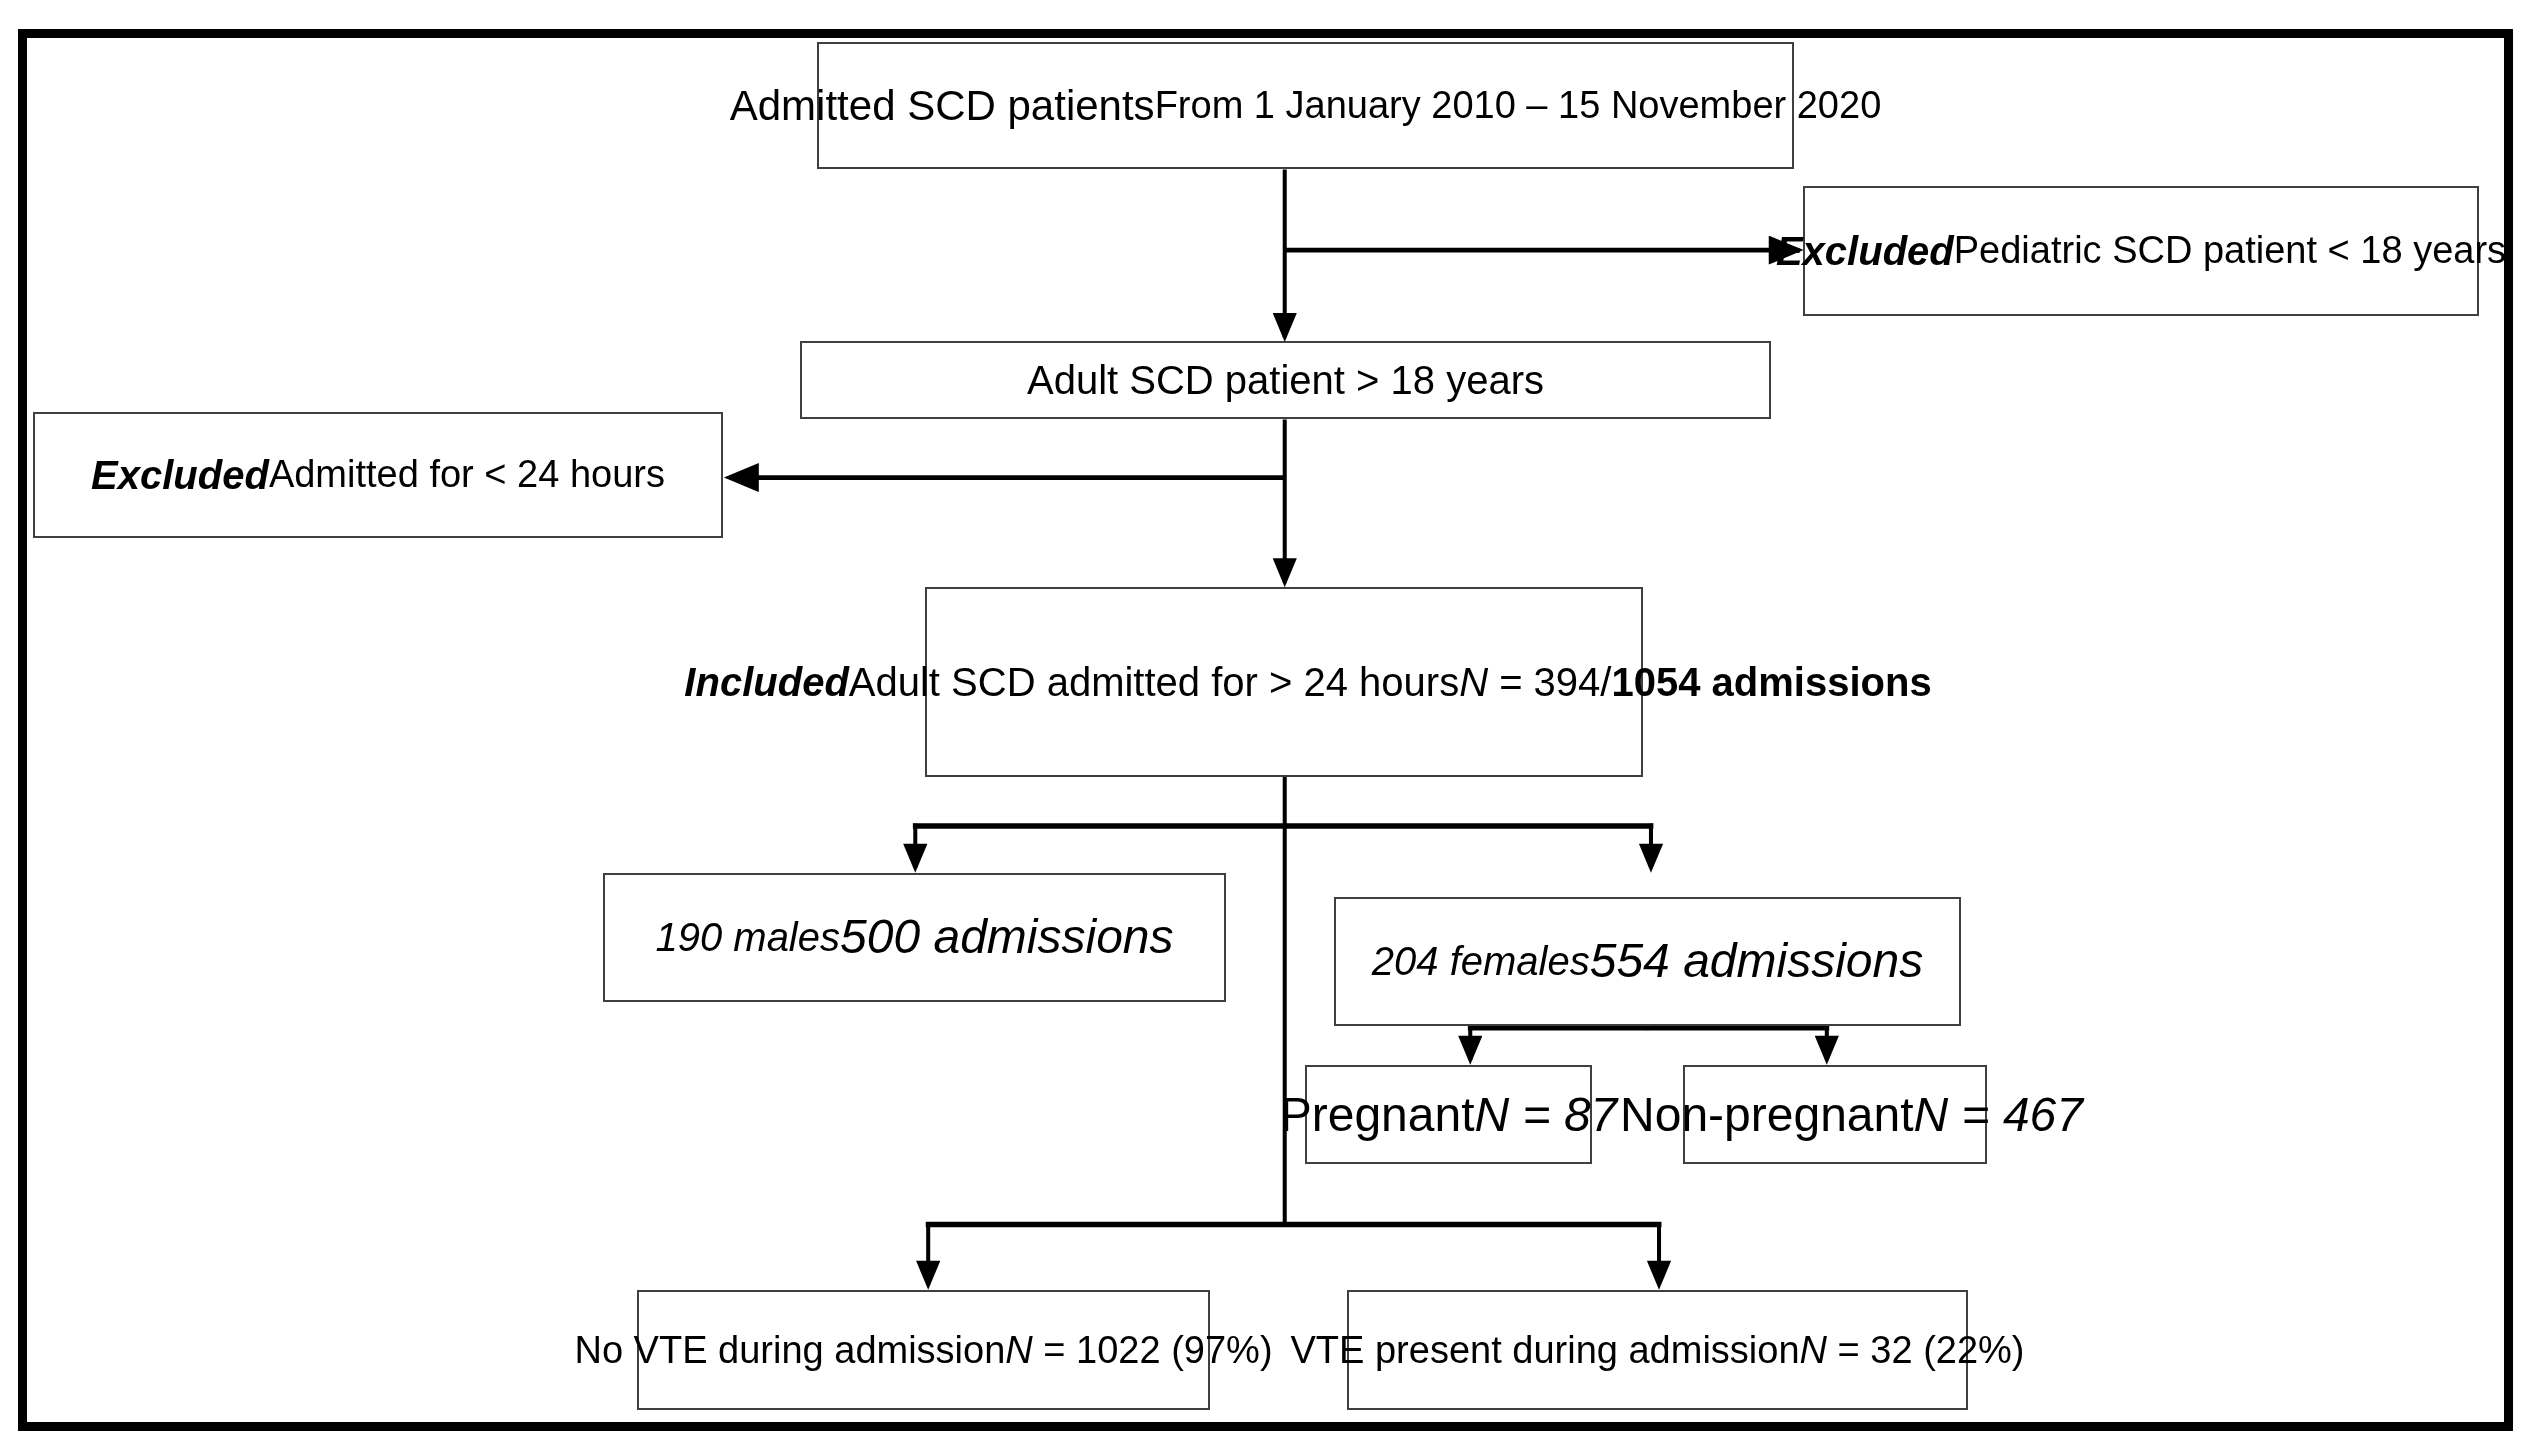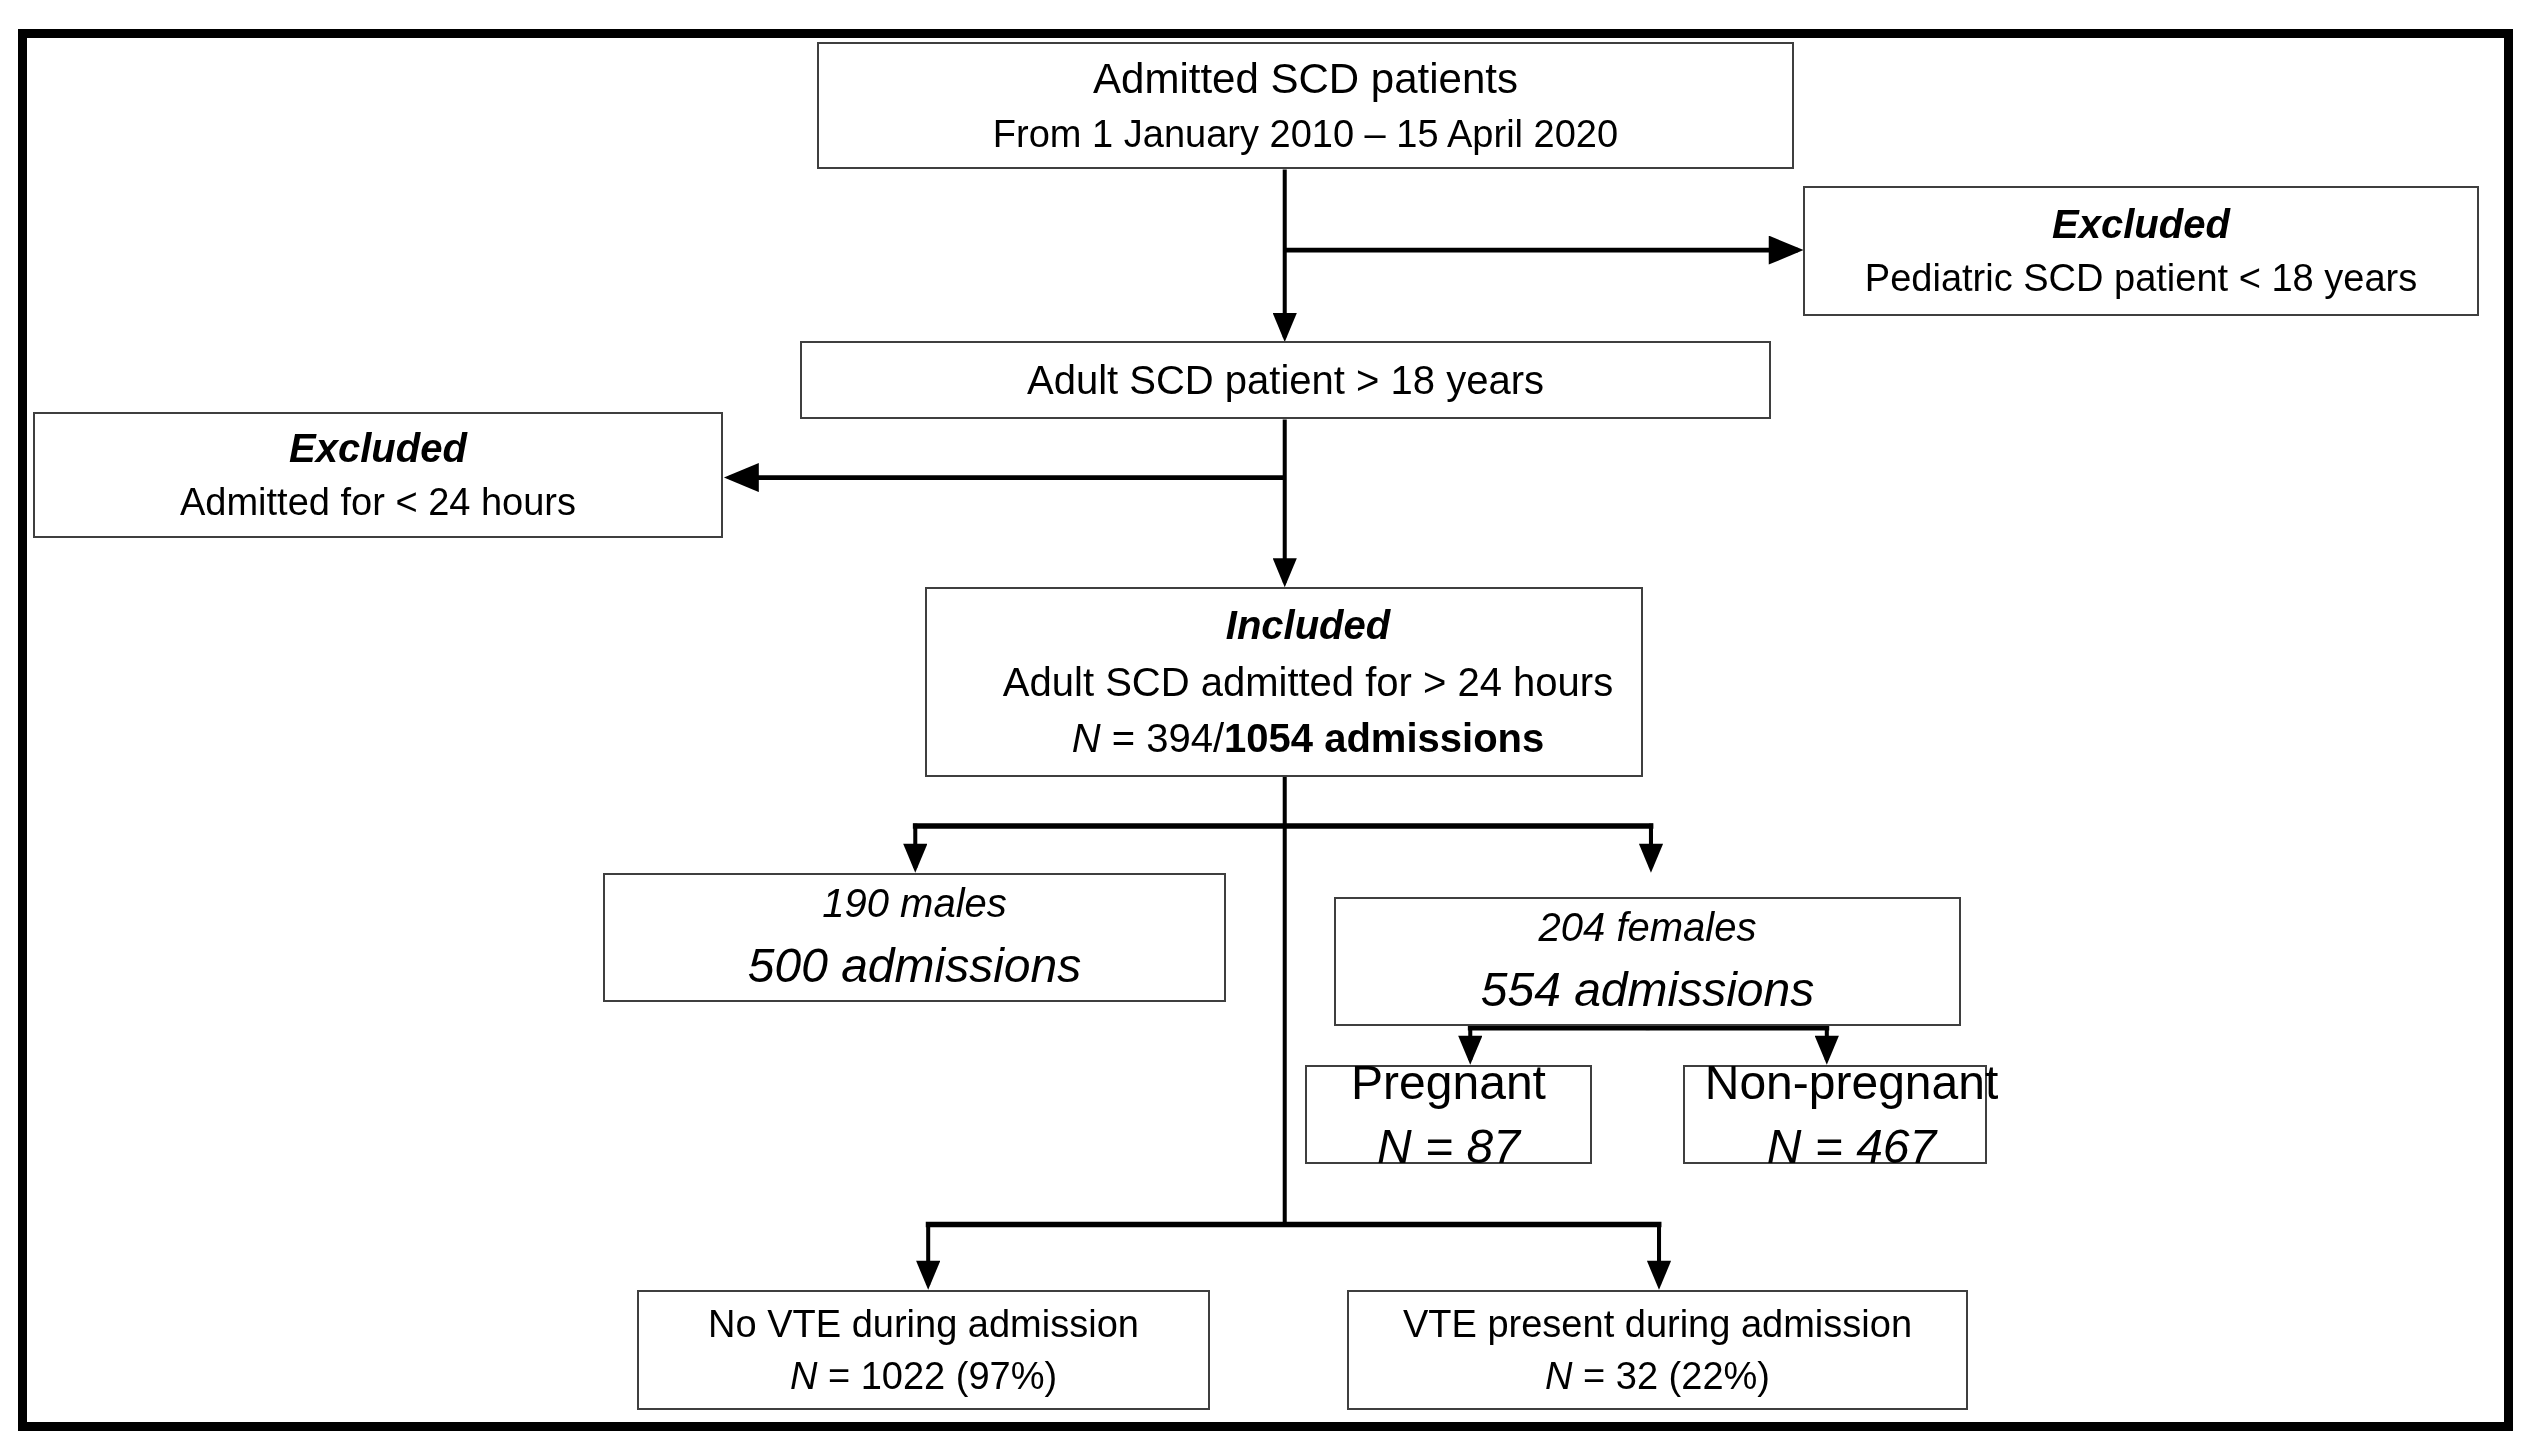--- a/index.html
+++ b/index.html
@@ -24,21 +24,21 @@
     left: 0; top: 0;
     width: 2538px; height: 1452px;
   }
   .connectors line { stroke: #000000; }
   .box {
     position: absolute;
     background: #ffffff;
     border: 2.4px solid #3f3f3f;
     box-sizing: border-box;
     display: flex;
-    flex-direction: column;
+    flex-direction: row;
     align-items: center;
     justify-content: center;
     text-align: center;
     line-height: 1.42;
   }
   .line  { font-size: 40px; white-space: nowrap; }
   .sm    { font-size: 38px; }
   .tight { font-size: 48px; }
   .it    { font-style: italic; }
   .bd    { font-weight: 700; }
@@ -77,21 +77,21 @@
     <line x1="1822" y1="1271" x2="1822" y2="1314" stroke-width="5" marker-end="url(#arrow)"></line>
     <line x1="2264" y1="1271" x2="2264" y2="1314" stroke-width="5" marker-end="url(#arrow)"></line>
 
     <line x1="1147" y1="1518" x2="2059" y2="1518" stroke-width="7"></line>
     <line x1="1150" y1="1515" x2="1150" y2="1593" stroke-width="5" marker-end="url(#arrow)"></line>
     <line x1="2056" y1="1515" x2="2056" y2="1593" stroke-width="5" marker-end="url(#arrow)"></line>
   </svg>
 
   <div class="box" style="left:817px; top:42px; width:977px; height:127px;">
     <div class="line" style="font-size:42px;">Admitted SCD patients</div>
-    <div class="line sm">From 1 January 2010 – 15 April 2020</div>
+    <div class="line sm">From 1 January 2010 – 15 November 2020</div>
   </div>
 
   <div class="box" style="left:1803px; top:186px; width:676px; height:130px;">
     <div class="line hdr">Excluded</div>
     <div class="line sm">Pediatric SCD patient &lt; 18 years</div>
   </div>
 
   <div class="box" style="left:800px; top:341px; width:971px; height:78px;">
     <div class="line">Adult SCD patient &gt; 18 years</div>
   </div>

